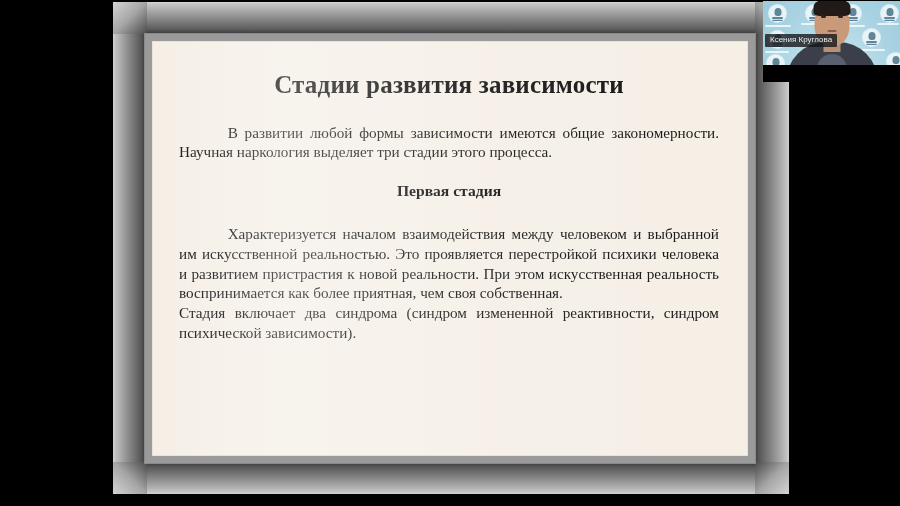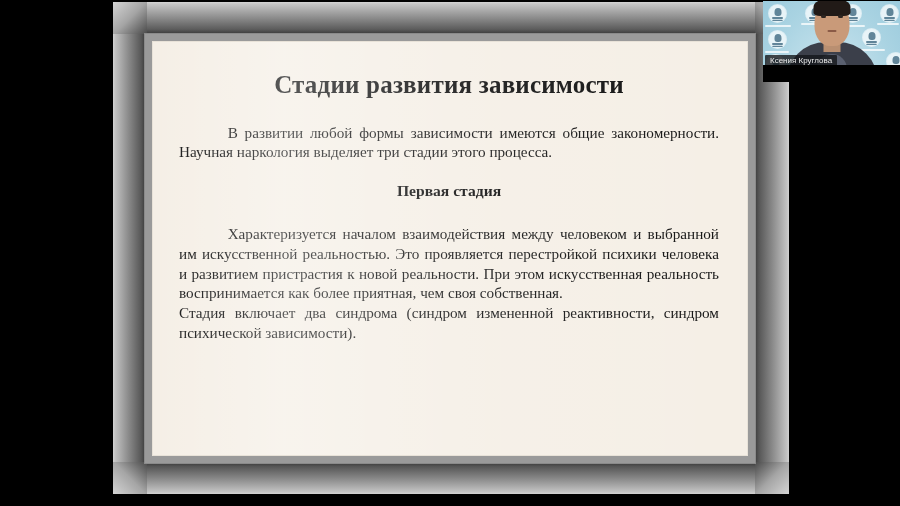--- a/index.html
+++ b/index.html
@@ -272,21 +272,21 @@
     right: 0;
     bottom: 0;
     height: 17px;
     background: #000000;
   }
 
   
   .name-badge {
     position: absolute;
     left: 2px;
-    bottom: 14px;
+    bottom: 35px;
     max-width: 118px;
     padding: 1px 5px 2px 5px;
     background: rgba(20,22,26,0.80);
     color: #e9e9e9;
     font-family: "Liberation Sans", sans-serif;
     font-size: 8px;
     line-height: 10px;
     white-space: nowrap;
     overflow: hidden;
     text-overflow: ellipsis;

